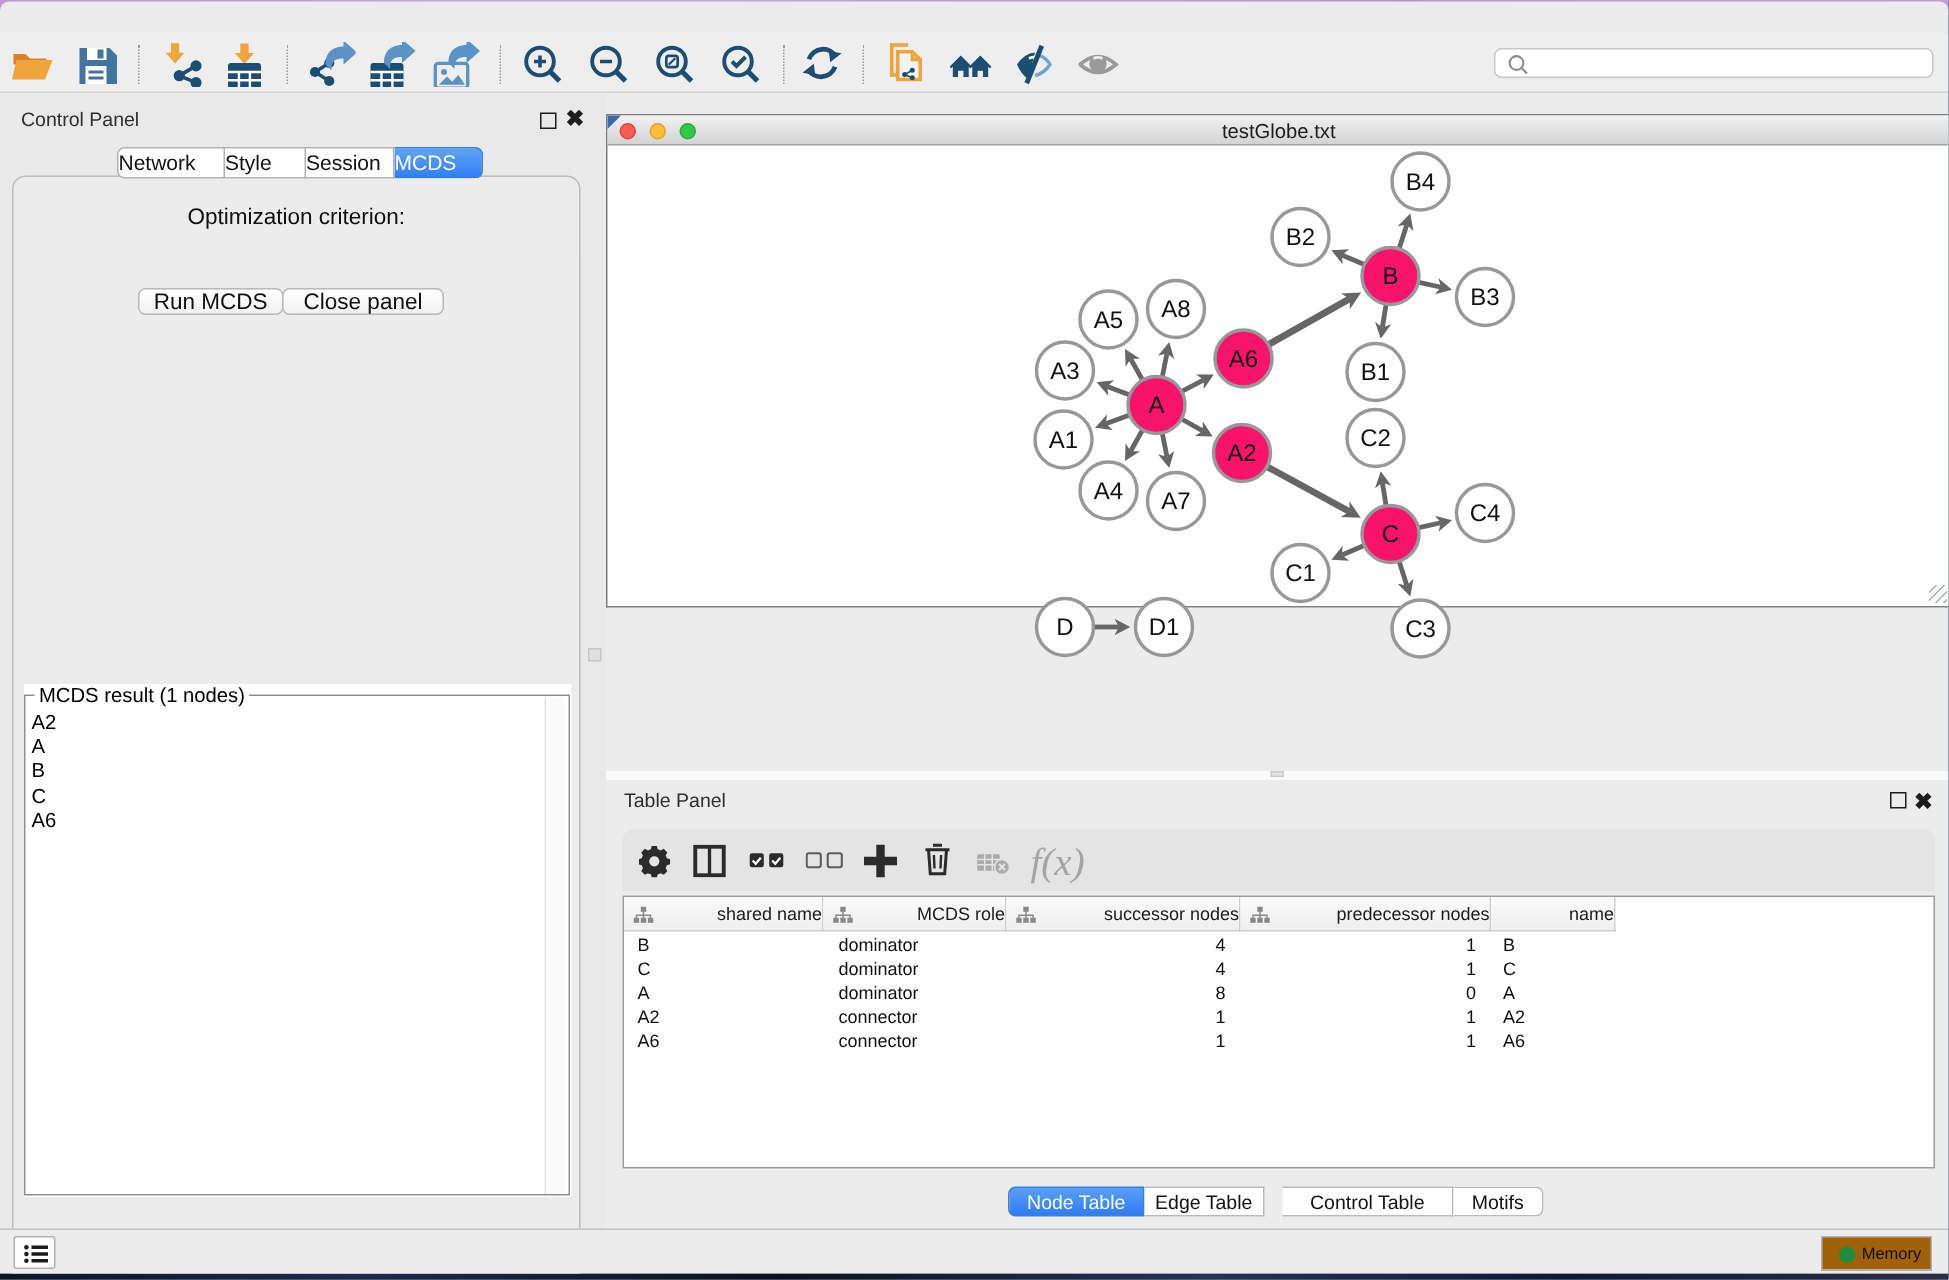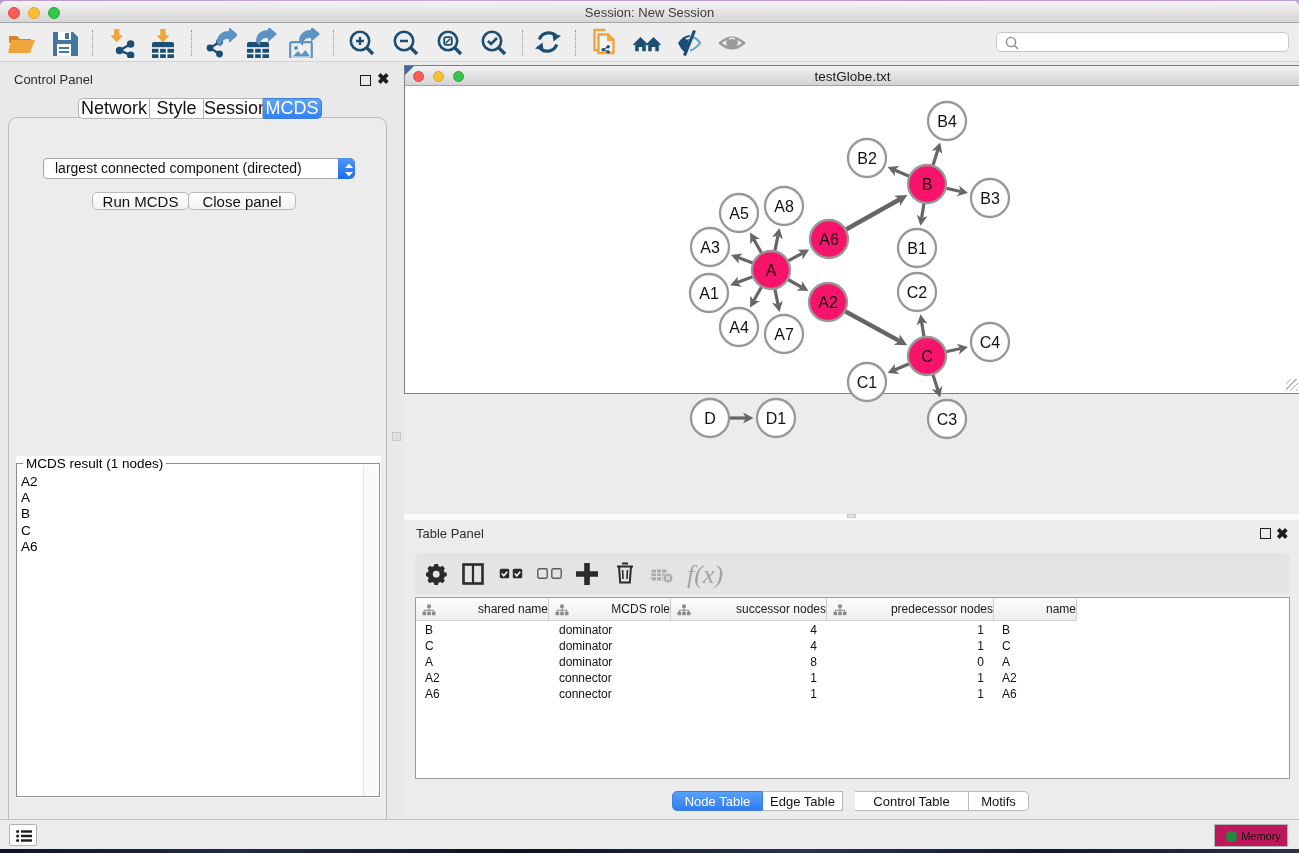--- a/index.html
+++ b/index.html
@@ -17,41 +17,41 @@
 #toolbar{left:0;top:22px;width:1299px;height:39px;background:#eeeeee;border-bottom:1px solid #d2d2d2}
 .sep{position:absolute;top:7px;height:26px;width:0;border-left:1px dotted #9a9a9a}
 .tbi{position:absolute;top:5px}
 #search{position:absolute;left:996px;top:9px;width:293px;height:20px;background:#fff;border:1px solid #c8c8c8;border-radius:5px}
 
 #cpanel{left:0;top:61px;width:390px;height:757px;background:#e9e9e9}
 #cpanel .hdr{position:absolute;left:14px;top:10px;font-size:13px;color:#2e2e2e}
 .wbtn{position:absolute;width:11px;height:11px;border:1.6px solid #1d1d1d;top:13px;background:transparent}
 .wx{position:absolute;top:7.5px;font-size:15px;font-weight:bold;color:#1d1d1d}
 #innerpanel{position:absolute;left:8px;top:55px;width:379px;height:756px;border:1px solid #bcbcbc;border-radius:9px;background:#ececec}
-.ctab{position:absolute;top:36px;height:21px;background:#fff;border:1px solid #b3b3b3;border-left:none;font-size:18px;color:#121212;text-align:center;line-height:19px}
+.ctab{position:absolute;top:36px;height:21px;background:#fff;border:1px solid #b3b3b3;border-left:none;font-size:14px;color:#121212;text-align:left;line-height:19px}
 .ctab.first{border-left:1px solid #b3b3b3;border-radius:5px 0 0 5px}
 .ctab.last{border-radius:0 5px 5px 0}
 .ctab.sel{background:linear-gradient(#60a3f8,#3180f6);color:#fff;border-color:#3b7fd6}
 #optlabel{position:absolute;left:0;top:74px;width:395px;text-align:center;font-size:15px;color:#101010}
 #combo{position:absolute;left:43px;top:96px;width:312px;height:21px;background:#fff;border:1px solid #a5a5a5;border-radius:4px;font-size:14px;color:#101010;line-height:19px;padding-left:11px}
 #combo .step{position:absolute;right:-1px;top:-1px;width:17px;height:21px;border-radius:0 6px 6px 0;background:linear-gradient(#4e97f6,#1a6bf0)}
 .btn{position:absolute;height:18px;background:linear-gradient(#ffffff,#f2f2f2);border:1px solid #b9b9b9;border-radius:5px;font-size:15px;color:#101010;text-align:center;line-height:17px}
 
 #mcdsbox{position:absolute;left:16px;top:394px;width:365px;height:342px;background:#fff}
 #mcdsborder{position:absolute;left:0px;top:7px;width:364px;height:334px;border:1px solid #8f8f8f}
 #mcdslabel{position:absolute;left:7px;top:0px;background:#fff;padding:0 3px;font-size:13.5px;color:#000}
 #mcdsscroll{position:absolute;left:347px;top:9px;width:14px;height:331px;background:#fafafa;border-left:1px solid #e3e3e3}
 .mitem{position:absolute;left:5px;font-size:13.5px;color:#000}
 
 #vdiv{left:390px;top:61px;width:14px;height:757px;background:#e9e9e9}
 #vdivh{position:absolute;left:2px;top:370px;width:9px;height:9px;background:#e0e0e0;border:1px solid #c6c6c6}
 #hdivh{left:847px;top:513px;width:9px;height:4px;background:#e3e3e3;border:1px solid #cacaca}
 #netdiv{left:404px;top:513px;width:895px;height:6px;background:#fafafa}
 
-#netwin{left:404px;top:64px;width:896px;height:329px;background:#fff;border:1px solid #7d7d7d;border-right:none}
+#netwin{left:404px;top:75px;width:896px;height:329px;background:#fff;border:1px solid #7d7d7d;border-right:none}
 #nettitle{position:absolute;left:0;top:0;width:100%;height:20px;background:linear-gradient(#f1f1f1,#d3d3d3);border-bottom:1px solid #a3a3a3}
 #nettitle .t1{left:8px;top:5px;width:11px;height:11px;background:#fb5d56;border:1px solid #e2453f}
 #nettitle .t2{left:28px;top:5px;width:11px;height:11px;background:#fbbe32;border:1px solid #e0a52c}
 #nettitle .t3{left:48px;top:5px;width:11px;height:11px;background:#34c84a;border:1px solid #27ab3a}
 #nettitle .txt{position:absolute;width:100%;text-align:center;top:3px;font-size:13.5px;color:#1c1c1c}
 #netcorner{position:absolute;left:0;top:0;width:0;height:0;border-top:9px solid #3c68b0;border-right:9px solid transparent}
 #netgrip{position:absolute;right:2px;bottom:2px;width:12px;height:12px;background:
  repeating-linear-gradient(135deg,transparent 0 3px,#b0b0b0 3px 4px)}
 
 #tpanel{left:404px;top:519px;width:895px;height:299px;background:#ececec}
@@ -62,33 +62,27 @@
 .td{position:absolute;font-size:12px;color:#101010;height:16px;line-height:16px}
 .hicon{position:absolute;left:6px;top:6px}
 
 .btab{position:absolute;top:271px;height:20px;background:#fff;border:1px solid #b9b9b9;border-left:none;font-size:13px;color:#121212;text-align:center;line-height:19px}
 .btab.first{border-left:1px solid #b9b9b9;border-radius:5px 0 0 5px}
 .btab.last{border-radius:0 5px 5px 0}
 .btab.sel{background:linear-gradient(#59a0f8,#2f7cf6);color:#fff;border-color:#3b7fd6}
 
 #statusbar{left:0;top:818px;width:1299px;height:30px;background:#ececec;border-top:1px solid #c2c2c2}
 #listbtn{position:absolute;left:9px;top:4px;width:28px;height:22px;background:#fdfdfd;border:1px solid #b2b2b2;border-radius:2px}
-#membtn{position:absolute;left:1214px;top:4px;width:74px;height:23px;background:#be185d;border:1px solid #b2b2b2;font-size:11px;color:#111;text-align:center;line-height:22px}
+#membtn{position:absolute;left:1214px;top:4px;width:74px;height:23px;background:#a16207;border:1px solid #b2b2b2;font-size:11px;color:#111;text-align:center;line-height:22px}
 #membtn .dot{position:absolute;left:11px;top:6px;width:11px;height:11px;border-radius:50%;background:#1e8e3e}
 </style></head>
 <body>
 <div id="wall-top" class="abs"></div>
 <div id="wall-bot" class="abs"></div>
 <div id="app" class="abs">
-<div id="titlebar" class="abs">
-      <div class="tl t1"></div>
-      <div class="tl t2"></div>
-      <div class="tl t3"></div>
-      <div class="txt">Session: New Session</div>
-    </div>
 <div id="toolbar" class="abs">
       <div class="sep" style="left:92px"></div>
       <div class="sep" style="left:191px"></div>
       <div class="sep" style="left:333px"></div>
       <div class="sep" style="left:522px"></div>
       <div class="sep" style="left:575px"></div>
       <svg class="tbi" style="left:6px" width="32" height="30">
         <path d="M3 8 h8 l3 3 h11 v4 h-22 z" fill="#d9822b"></path>
         <path d="M5 12 h24 l-5 13 h-22 z" fill="#f0a43c"></path>
       </svg>
@@ -228,26 +222,21 @@
     </div>
     <div id="cpanel" class="abs">
       <div class="hdr">Control Panel</div>
       <div class="wbtn" style="left:360px"></div>
       <div class="wx" style="left:377px">✖</div>
       <div id="innerpanel"></div>
       <div class="ctab first" style="left:78px;width:72px">Network</div>
       <div class="ctab " style="left:150px;width:54px">Style</div>
       <div class="ctab " style="left:204px;width:59px">Session</div>
       <div class="ctab last sel" style="left:263px;width:59px">MCDS</div>
-      <div id="combo">largest connected component (directed)<div class="step">
-          <svg class="abs" style="left:4px;top:3px" width="14" height="18">
-            <path d="M3 7 L7 2.5 L11 7 z" fill="#fff"></path>
-            <path d="M3 11 L7 15.5 L11 11 z" fill="#fff"></path>
-          </svg>
-        </div></div>
+      <div id="optlabel">Optimization criterion:</div>
       <div class="btn" style="left:92px;top:130px;width:97px">Run MCDS</div>
       <div class="btn" style="left:188px;top:130px;width:108px">Close panel</div>
       <div id="mcdsbox">
         <div id="mcdsborder"></div>
         <div id="mcdslabel">MCDS result (1 nodes)</div>
         <div id="mcdsscroll"></div>
         <div class="mitem" style="top:18px">A2</div>
         <div class="mitem" style="top:34px">A</div>
         <div class="mitem" style="top:50px">B</div>
         <div class="mitem" style="top:67px">C</div>

